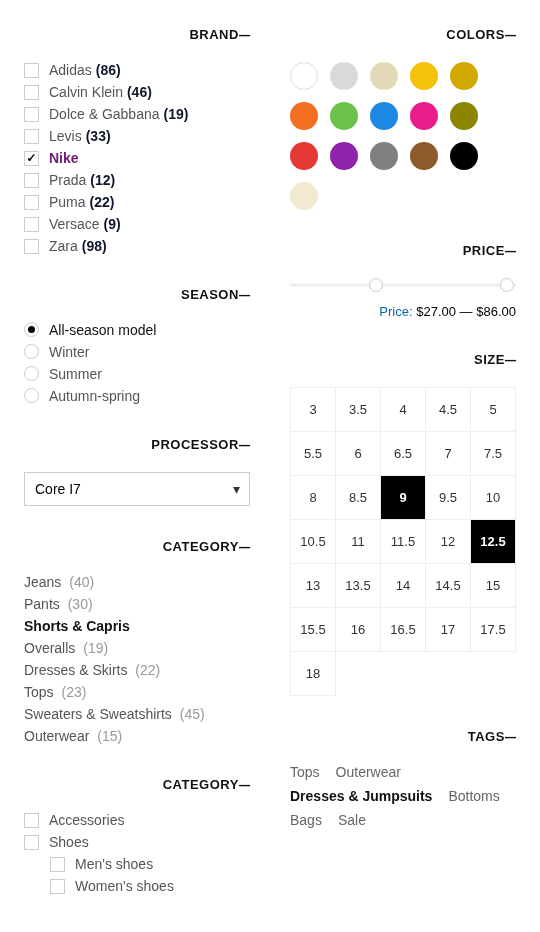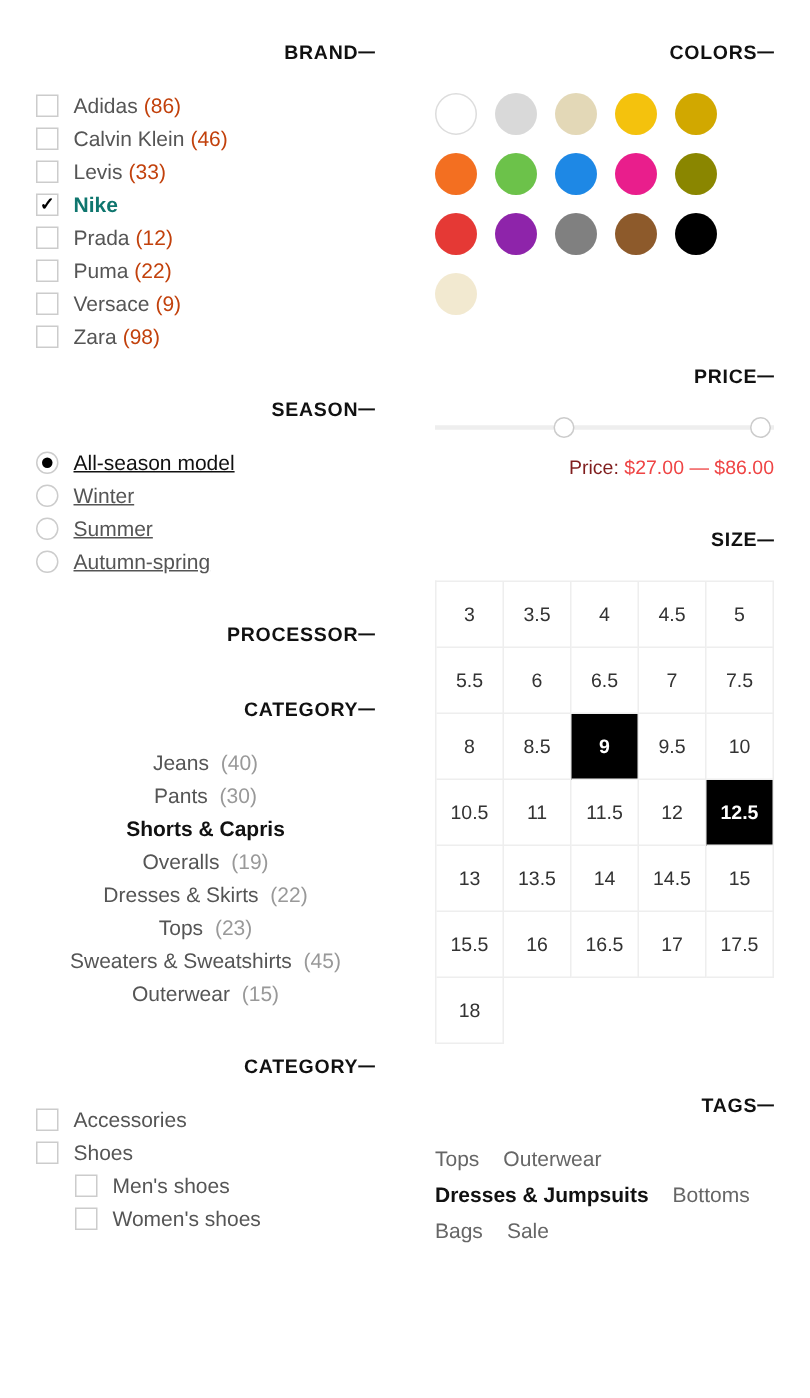--- a/index.html
+++ b/index.html
@@ -7,46 +7,46 @@
 .cols { display: flex; gap: 40px; }
 .col { flex: 1; min-width: 0; }
 .section { margin-bottom: 30px; }
 .section-header { display: flex; justify-content: flex-end; align-items: center; margin-bottom: 18px; }
 .section-title { font-size: 13px; font-weight: 700; letter-spacing: 0.5px; color: #111; }
 .minus { font-size: 20px; font-weight: 400; color: #111; cursor: pointer; line-height: 1; }
 .checkbox-list { list-style: none; }
 .checkbox-list li { display: flex; align-items: center; margin-bottom: 6px; font-size: 14px; color: #555; cursor: pointer; }
 .checkbox-list li .cb { width: 15px; height: 15px; border: 1px solid #ccc; margin-right: 10px; display: flex; align-items: center; justify-content: center; flex-shrink: 0; }
 .checkbox-list li .cb.checked::after { content: "✓"; font-size: 12px; font-weight: bold; color: #000; }
-.checkbox-list li.checked { font-weight: 700; color: #0f766e; }
-.checkbox-list li .count { color: #c2410c; margin-left: 4px; }
+.checkbox-list li.checked { font-weight: 700; color: #701a75; }
+.checkbox-list li .count { color: #0f172a; margin-left: 4px; font-weight: bold; }
 .checkbox-list.nested { margin-left: 26px; }
 .radio-list { list-style: none; }
-.radio-list li { display: flex; align-items: center; margin-bottom: 6px; font-size: 14px; color: #555; cursor: pointer; text-decoration: underline; }
+.radio-list li { display: flex; align-items: flex-start; margin-bottom: 6px; font-size: 14px; color: #555; cursor: pointer; }
 .radio-list li .rd { width: 15px; height: 15px; border: 1px solid #ccc; border-radius: 50%; margin-right: 10px; display: flex; align-items: center; justify-content: center; flex-shrink: 0; }
 .radio-list li .rd.checked::after { content: ""; width: 7px; height: 7px; background: #000; border-radius: 50%; }
 .radio-list li.checked { color: #111; }
 .select { width: 100%; padding: 8px 10px; border: 1px solid #ccc; font-size: 14px; background: #fff; appearance: none; position: relative; }
 .select-wrap { position: relative; }
 .select-wrap::after { content: "▾"; position: absolute; right: 10px; top: 50%; transform: translateY(-50%); pointer-events: none; color: #333; }
-.cat-list { list-style: none; text-align: center; }
+.cat-list { list-style: none; }
 .cat-list li { margin-bottom: 6px; font-size: 14px; color: #555; cursor: pointer; }
 .cat-list li.sel { font-weight: 700; color: #111; }
 .cat-list li .count { color: #999; margin-left: 4px; }
 .swatches { display: flex; flex-wrap: wrap; gap: 12px; }
 .swatch { width: 28px; height: 28px; border-radius: 50%; cursor: pointer; }
 .swatch.bordered { border: 1px solid #ddd; }
 .slider { position: relative; height: 14px; margin: 8px 0 12px 0; }
 .slider .track { position: absolute; top: 50%; left: 0; right: 0; height: 3px; background: #eee; transform: translateY(-50%); }
 .slider .knob { position: absolute; top: 50%; width: 14px; height: 14px; background: #fff; border: 1px solid #ccc; border-radius: 50%; transform: translate(-50%, -50%); cursor: pointer; }
 .slider .k1 { left: 38%; }
 .slider .k2 { left: 96%; }
 .price-label { text-align: right; font-size: 13px; color: #888; }
-.price-label .lbl { color: #7f1d1d; }
-.price-label .val { color: #ef4444; }
+.price-label .lbl { color: #0369a1; }
+.price-label .val { color: #000000; }
 .size-grid { display: grid; grid-template-columns: repeat(5, 1fr); border-left: 1px solid #eee; border-top: 1px solid #eee; }
 .size-cell { border-right: 1px solid #eee; border-bottom: 1px solid #eee; height: 44px; display: flex; align-items: center; justify-content: center; font-size: 13px; color: #333; cursor: pointer; }
 .size-cell.sel { background: #000; color: #fff; font-weight: 700; }
 .tags { display: flex; flex-wrap: wrap; gap: 8px 16px; }
 .tag { font-size: 14px; color: #666; cursor: pointer; }
 .tag.sel { font-weight: 700; color: #111; text-align: center; }
 </style>
 </head>
 <body>
 
@@ -64,20 +64,25 @@
             <span>Adidas</span>
             <span class="count"> (86)</span>
           </li>
           <li>
             <span class="cb"></span>
             <span>Calvin Klein</span>
             <span class="count"> (46)</span>
           </li>
           <li>
             <span class="cb"></span>
+            <span>Dolce &amp; Gabbana</span>
+            <span class="count"> (19)</span>
+          </li>
+          <li>
+            <span class="cb"></span>
             <span>Levis</span>
             <span class="count"> (33)</span>
           </li>
           <li class="checked">
             <span class="cb checked"></span>
             <span>Nike</span>
           </li>
           <li>
             <span class="cb"></span>
             <span>Prada</span>
@@ -123,20 +128,25 @@
             <span class="rd"></span>
             <span>Autumn-spring</span>
           </li>
         </ul>
     </div>
 
     <div class="section">
       <div class="section-header">
         <div class="section-title">PROCESSOR</div>
         <div class="minus">–</div>
+      </div>
+      <div class="select-wrap">
+        <select class="select">
+          <option>Core I7</option>
+        </select>
       </div>
     </div>
 
     <div class="section">
       <div class="section-header">
         <div class="section-title">CATEGORY</div>
         <div class="minus">–</div>
       </div>
       <ul class="cat-list" id="cat1-list">
           <li><span>Jeans</span><span class="count"> (40)</span></li>

